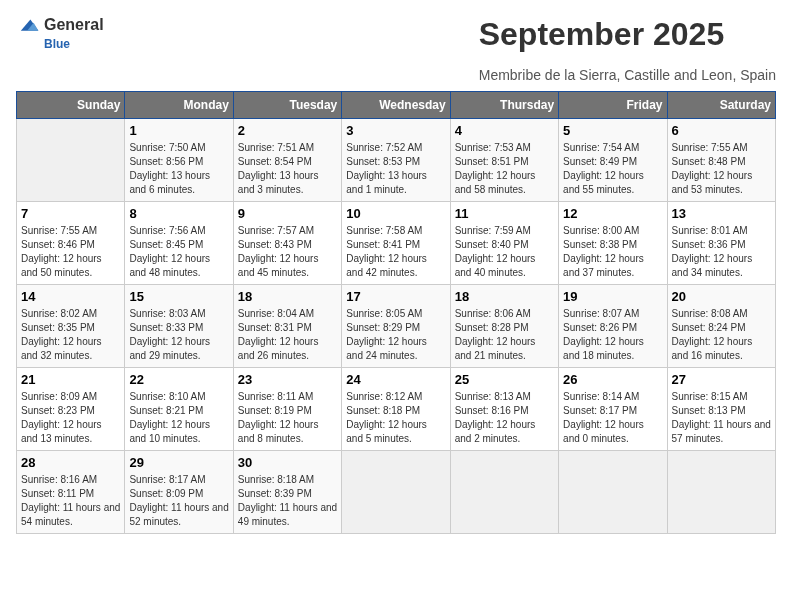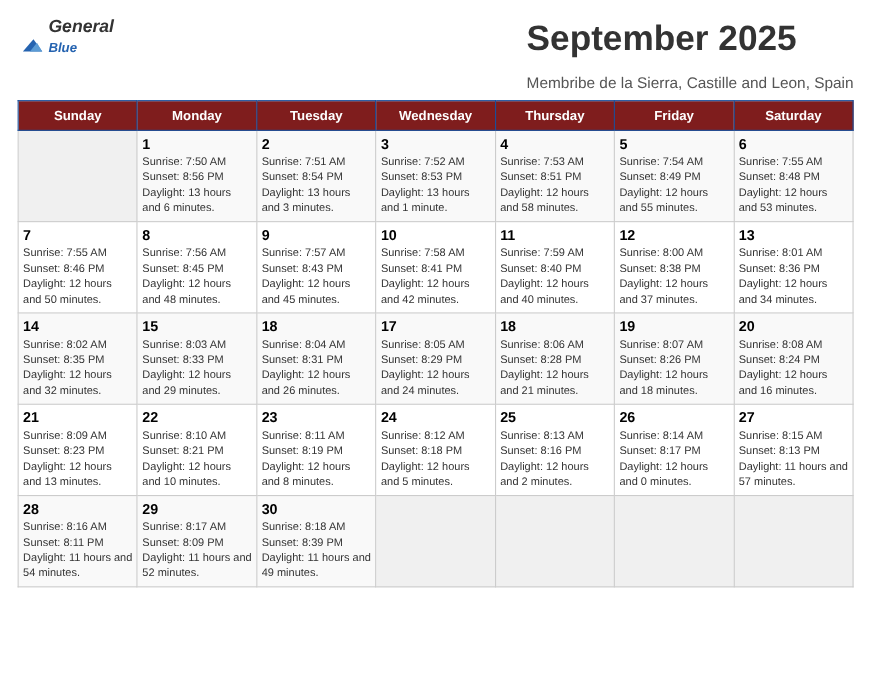--- a/index.html
+++ b/index.html
@@ -11,23 +11,22 @@
       padding: 16px;
     }
     .header {
       display: flex;
       justify-content: space-between;
       align-items: flex-start;
       margin-bottom: 8px;
     }
     .logo {
       display: flex;
-      align-items: flex-end;
+      align-items: flex-start;
       gap: 4px;
-      font-style: italic;
     }
     .logo-icon {
       width: 24px;
       height: 20px;
     }
     .title-block {
       text-align: left;
     }
     .month-title {
       font-size: 32px;
@@ -38,23 +37,23 @@
       font-size: 14px;
       color: #555;
       margin-top: 14px;
     }
     table {
       width: 100%;
       border-collapse: collapse;
       font-size: 11px;
     }
     thead tr th {
-      background: #7f1d1d;
+      background: #737373;
       color: #fff;
-      text-align: center;
+      text-align: right;
       padding: 6px 4px;
       font-size: 12px;
       font-weight: bold;
       border: 1px solid #1a4e99;
     }
     tbody tr td {
       border: 1px solid #ccc;
       vertical-align: top;
       padding: 4px;
       width: calc(100% / 7);

